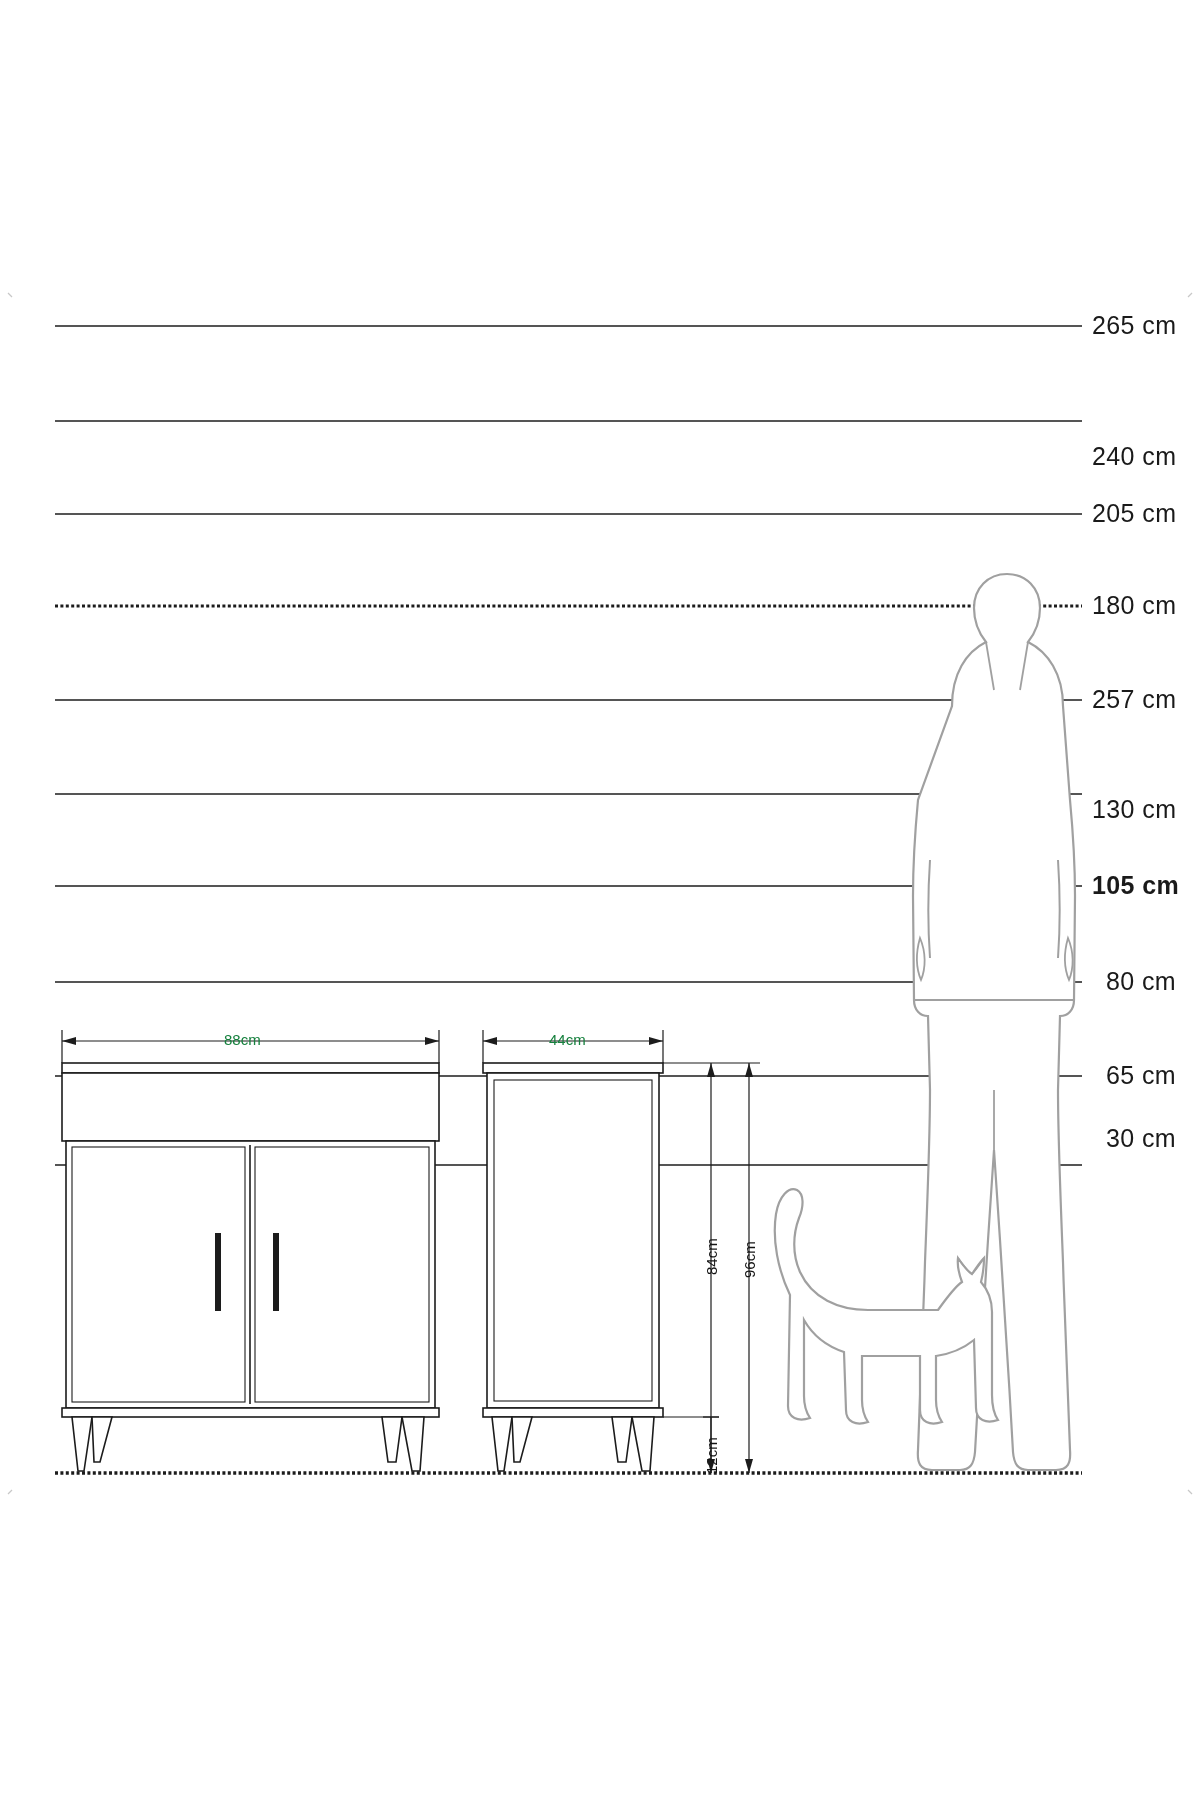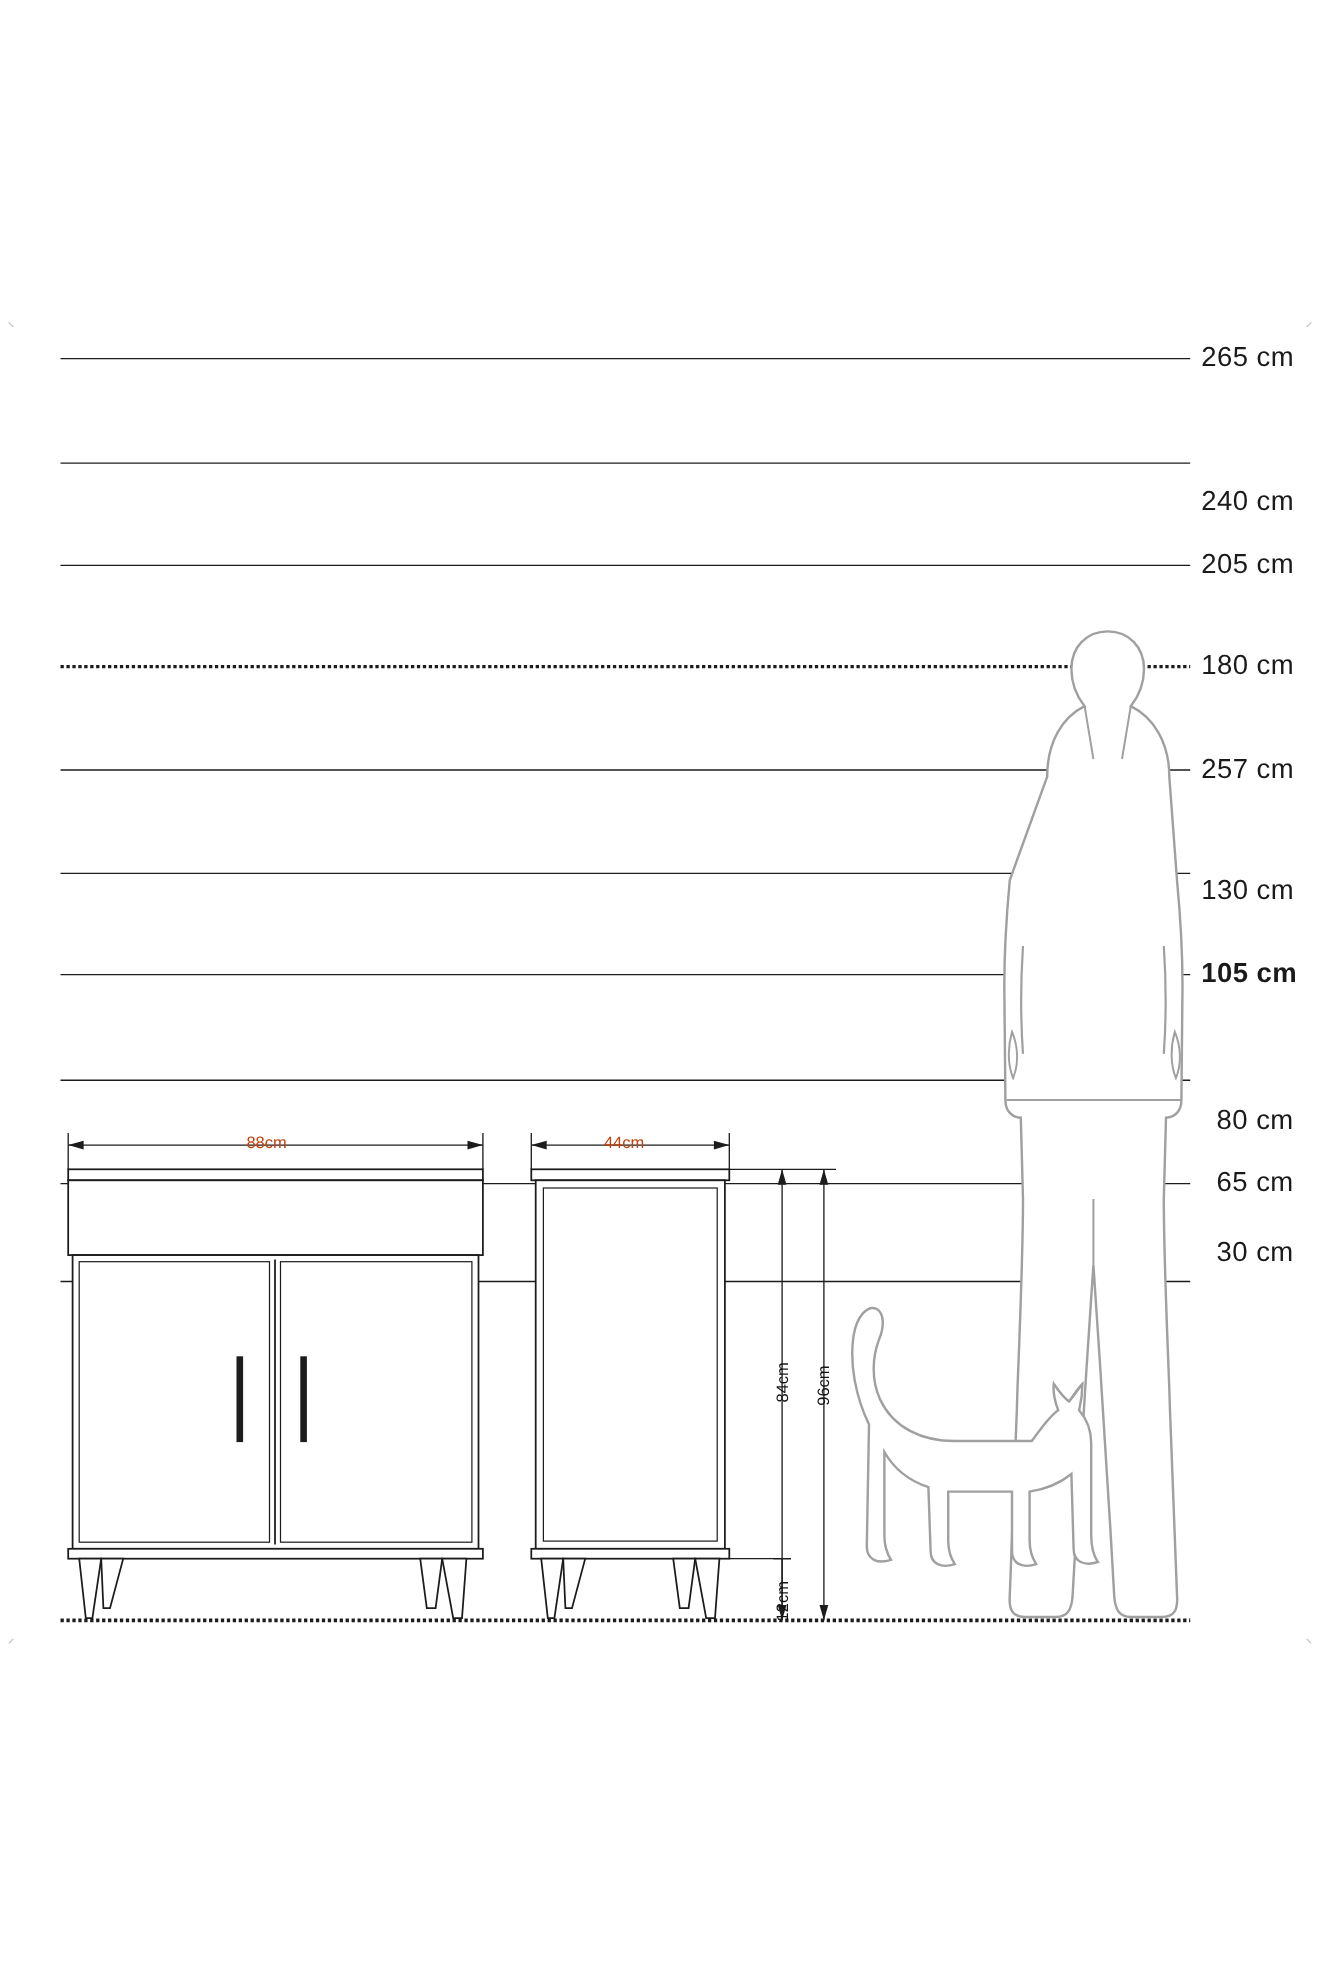--- a/index.html
+++ b/index.html
@@ -27,21 +27,21 @@
     font-size: 25px;
     color: #1a1a1a;
     letter-spacing: 0.4px;
     white-space: nowrap;
     text-align: left;
   }
   .dim-label {
     position: absolute;
     font-family: "Liberation Sans", sans-serif;
     font-size: 15px;
-    color: #c2410c;
+    color: #15803d;
     white-space: nowrap;
   }
   .dim-label-vert {
     position: absolute;
     font-family: "Liberation Sans", sans-serif;
     font-size: 15px;
     color: #141414;
     white-space: nowrap;
     transform-origin: left top;
     transform: rotate(-90deg);
@@ -228,21 +228,21 @@
   </svg>
 
   
   <div class="scale-label" style="left:1092px; top:311px;">265 cm</div>
   <div class="scale-label" style="left:1092px; top:406px;margin-top:36px;">240 cm</div>
   <div class="scale-label" style="left:1092px; top:499px;">205 cm</div>
   <div class="scale-label" style="left:1092px; top:591px;text-align:center;">180 cm</div>
   <div class="scale-label" style="left:1092px; top:685px;">257 cm</div>
   <div class="scale-label" style="left:1092px; top:779px;margin-top:16px;">130 cm</div>
   <div class="scale-label" style="left:1092px; top:871px;font-weight:bold;">105 cm</div>
-  <div class="scale-label" style="left:1106px; top:967px;margin-top:37px;">80 cm</div>
+  <div class="scale-label" style="left:1106px; top:967px;">80 cm</div>
   <div class="scale-label" style="left:1106px; top:1061px;">65 cm</div>
   <div class="scale-label" style="left:1106px; top:1124px;text-align:center;">30 cm</div>
 
   
   <div class="dim-label" style="left:224px; top:1031px;">88cm</div>
   <div class="dim-label" style="left:549px; top:1031px;">44cm</div>
 
   <div class="dim-label-vert" style="left:703px; top:1275px;">84cm</div>
   <div class="dim-label-vert" style="left:741px; top:1278px;">96cm</div>
   <div class="dim-label-vert" style="left:703px; top:1474px;">12cm</div>

